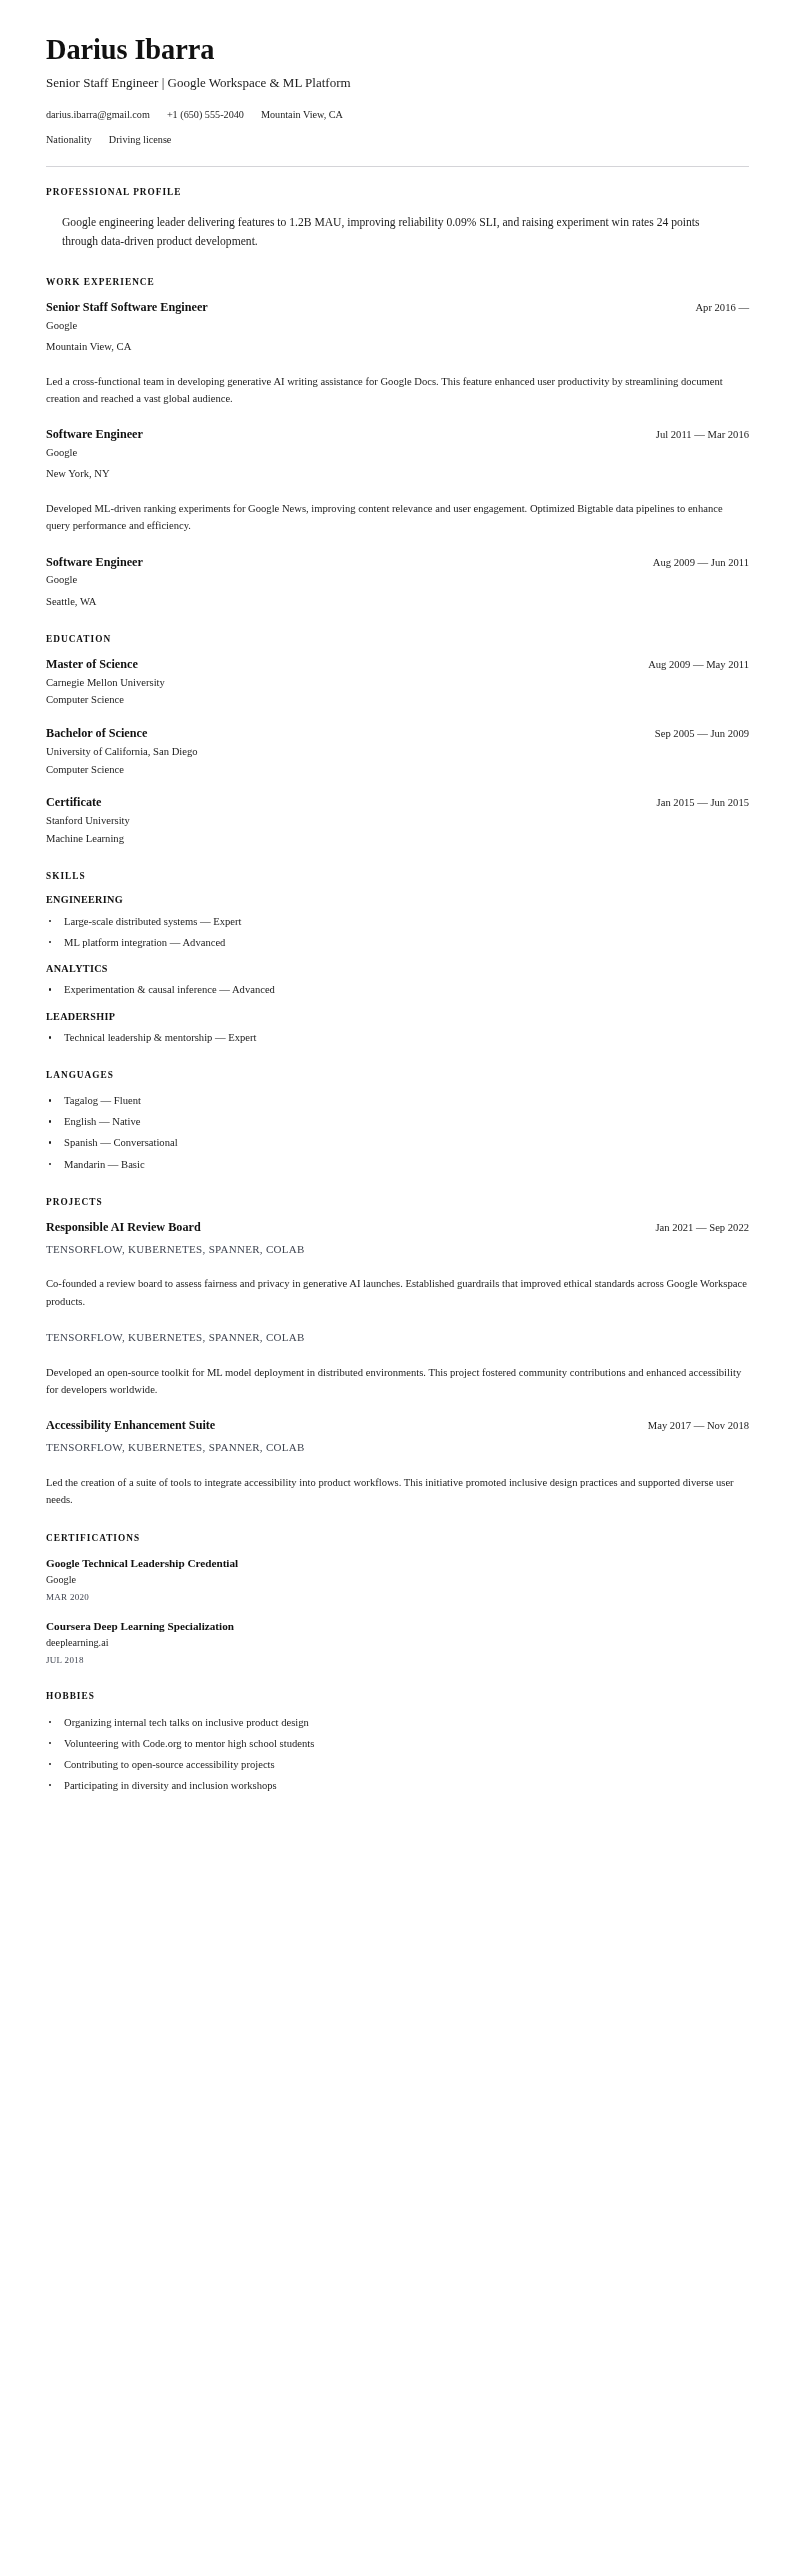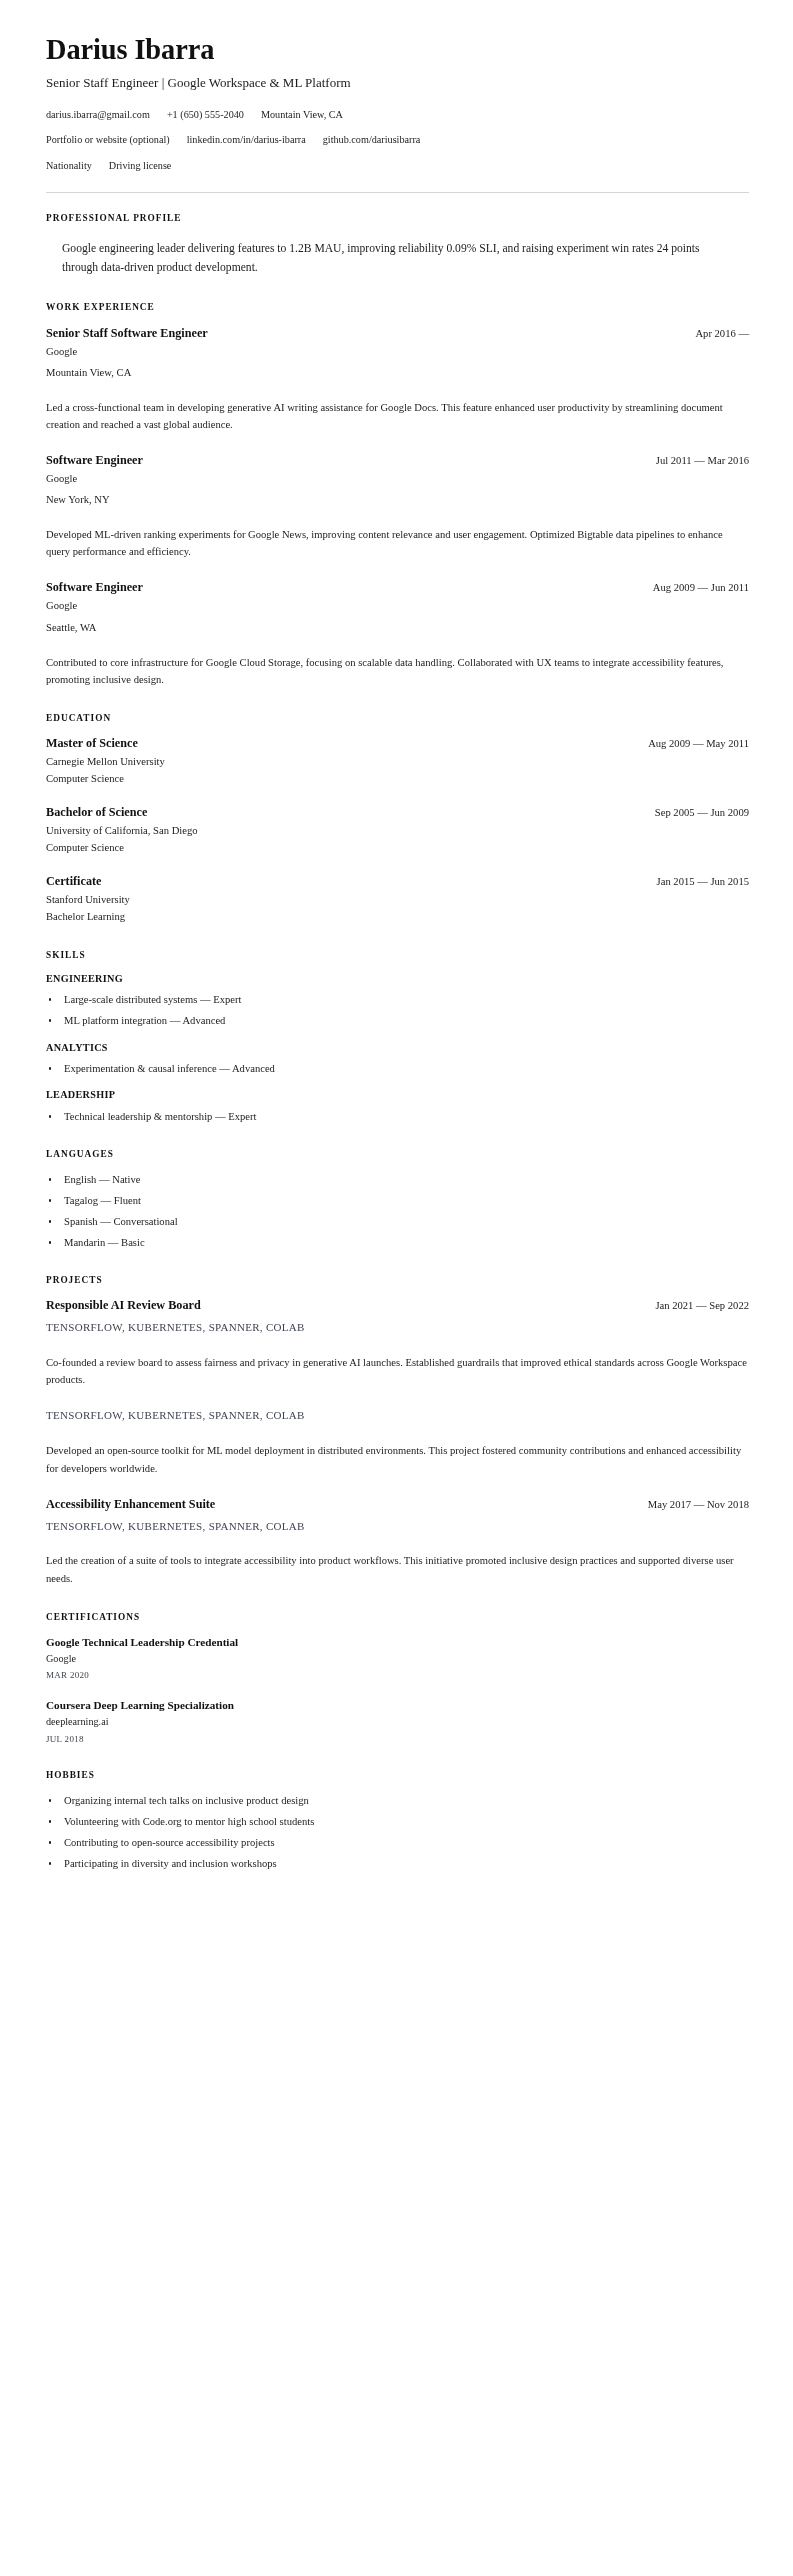--- a/index.html
+++ b/index.html
@@ -201,25 +201,20 @@
     <header>
       <h1 class="name">Darius Ibarra</h1>
       <div class="headline">Senior Staff Engineer | Google Workspace &amp; ML Platform</div>
 
       <div class="contact-row">
         <span class="contact-item">darius.ibarra@gmail.com</span>
         <span class="contact-item">+1 (650) 555-2040</span>
         <span class="contact-item">Mountain View, CA</span>
       </div>
 
-      <div class="contact-row">
-        <span class="contact-item">Portfolio or website (optional)</span>
-        <span class="contact-item">linkedin.com/in/darius-ibarra</span>
-        <span class="contact-item">github.com/dariusibarra</span>
-      </div>
 
       <div class="contact-row">
         <span class="contact-item">Nationality</span>
         <span class="contact-item">Driving license</span>
       </div>
 
       <hr class="divider">
     </header>
 
     <section class="section">
@@ -250,21 +245,20 @@
         <div class="entry-desc">Developed ML-driven ranking experiments for Google News, improving content relevance and user engagement. Optimized Bigtable data pipelines to enhance query performance and efficiency.</div>
       </div>
 
       <div class="entry" style="margin-top:20px;">
         <div class="entry-head">
           <div class="entry-title">Software Engineer</div>
           <div class="entry-dates">Aug 2009 — Jun 2011</div>
         </div>
         <div class="entry-org">Google</div>
         <div class="entry-sub">Seattle, WA</div>
-        <div class="entry-desc">Contributed to core infrastructure for Google Cloud Storage, focusing on scalable data handling. Collaborated with UX teams to integrate accessibility features, promoting inclusive design.</div>
       </div>
     </section>
 
     <section class="section gap-lg">
       <h2 class="section-title">EDUCATION</h2>
 
       <div class="entry">
         <div class="entry-head">
           <div class="entry-title">Master of Science</div>
           <div class="entry-dates">Aug 2009 — May 2011</div>
@@ -281,21 +275,21 @@
         <div class="entry-org">University of California, San Diego</div>
         <div class="entry-org">Computer Science</div>
       </div>
 
       <div class="entry" style="margin-top:18.5px;">
         <div class="entry-head">
           <div class="entry-title">Certificate</div>
           <div class="entry-dates">Jan 2015 — Jun 2015</div>
         </div>
         <div class="entry-org">Stanford University</div>
-        <div class="entry-org">Bachelor Learning</div>
+        <div class="entry-org">Machine Learning</div>
       </div>
     </section>
 
     <section class="section gap-lg">
       <h2 class="section-title">SKILLS</h2>
 
       <div class="skill-group">
         <h3 class="skill-group-title">ENGINEERING</h3>
         <ul class="bullets">
           <li>Large-scale distributed systems — Expert</li>
@@ -314,22 +308,22 @@
         <h3 class="skill-group-title">LEADERSHIP</h3>
         <ul class="bullets">
           <li>Technical leadership &amp; mentorship — Expert</li>
         </ul>
       </div>
     </section>
 
     <section class="section gap-lg">
       <h2 class="section-title">LANGUAGES</h2>
       <ul class="bullets">
+        <li>Tagalog — Fluent</li>
         <li>English — Native</li>
-        <li>Tagalog — Fluent</li>
         <li>Spanish — Conversational</li>
         <li>Mandarin — Basic</li>
       </ul>
     </section>
 
     <section class="section gap-lg">
       <h2 class="section-title">PROJECTS</h2>
 
       <div class="entry">
         <div class="entry-head">

